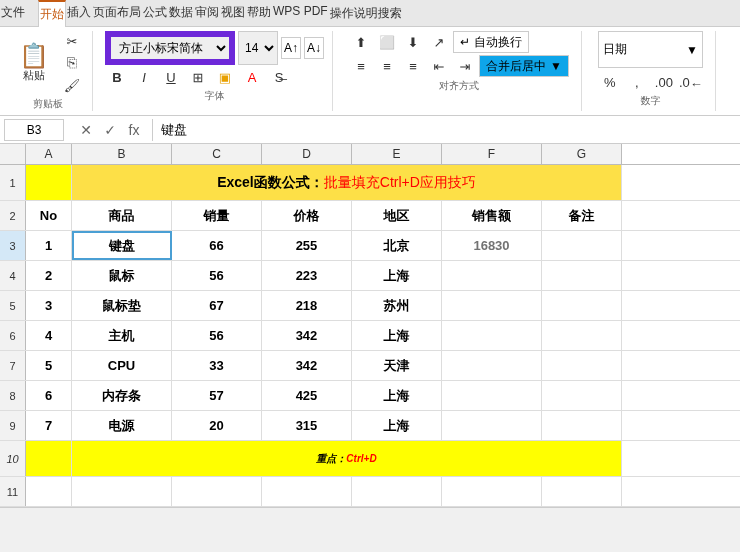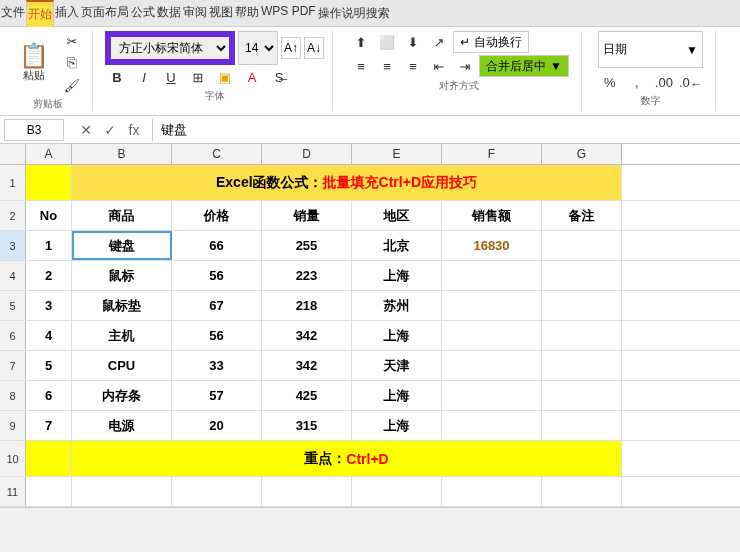--- a/index.html
+++ b/index.html
@@ -2,21 +2,21 @@
 <html><head>
   <meta charset="utf-8">
   <style>
     * { box-sizing: border-box; margin: 0; padding: 0; }
     body { font-family: '方正小标宋简体', SimSun, Arial, sans-serif; font-size: 13px; background: #f0f0f0; overflow: hidden; }
 
     
     .ribbon { background: #fff; border-bottom: 1px solid #ccc; }
     .ribbon-tabs { display: flex; background: #e8e8e8; border-bottom: 1px solid #ccc; }
     .ribbon-tab { padding: 4px 1px; font-size: 12px; cursor: pointer; color: #333; }
-    .ribbon-tab.active { background: #fde047; color: #c55a11; border-top: 2px solid #c55a11; border-left: 1px solid #ccc; border-right: 1px solid #ccc; margin-bottom: -1px; }
+    .ribbon-tab.active { background: #ffffff; color: #c55a11; border-top: 2px solid #c55a11; border-left: 1px solid #ccc; border-right: 1px solid #ccc; margin-bottom: -1px; margin-left: 12px; }
     .ribbon-body { display: flex; align-items: stretch; padding: 4px 4px; gap: 4px; min-height: 72px; }
 
     .ribbon-group { display: flex; flex-direction: column; align-items: center; border-right: 1px solid #ddd; padding: 0 8px; }
     .ribbon-group-inner { display: flex; align-items: center; gap: 4px; flex: 1; }
     .ribbon-group-label { font-size: 10px; color: #666; margin-top: 2px; }
 
     .btn-large { display: flex; flex-direction: column; align-items: center; justify-content: center; width: 44px; height: 52px; cursor: pointer; border-radius: 3px; font-size: 11px; color: #333; }
     .btn-icon-large { font-size: 24px; line-height: 1; }
 
     .btn-small { display: flex; align-items: center; justify-content: center; width: 24px; height: 20px; cursor: pointer; border-radius: 2px; font-size: 13px; color: #333; border: 1px solid transparent; }
@@ -24,21 +24,21 @@
     .font-section { display: flex; flex-direction: column; gap: 2px; }
     .font-row { display: flex; align-items: center; gap: 3px; }
     .font-select { width: 130px; height: 34px; font-size: 12px; border: 6px solid #6d28d9; padding: 0 4px; }
     .font-size-select { width: 40px; height: 34px; font-size: 12px; border: 1px solid #ccc; padding: 0 2px; }
     .font-size-btn { width: 20px; height: 22px; border: 1px solid #ccc; background: #fff; cursor: pointer; font-size: 12px; display: flex; align-items: center; justify-content: center; }
 
     .align-section { display: flex; flex-direction: column; gap: 2px; margin: 0 4px; }
     .align-row { display: flex; align-items: center; gap: 2px; }
 
     .wrap-btn { display: flex; align-items: center; background: #fff; border: 1px solid #ccc; padding: 2px 6px; font-size: 12px; cursor: pointer; height: 22px; gap: 4px; }
-    .merge-btn { display: flex; align-items: center; background: #84cc16; border: 1px solid #ccc; padding: 2px 6px; font-size: 12px; cursor: pointer; height: 22px; gap: 4px; }
+    .merge-btn { display: flex; align-items: center; background: #0ea5e9; border: 1px solid #ccc; padding: 2px 6px; font-size: 12px; cursor: pointer; height: 22px; gap: 4px; }
 
     .number-section { display: flex; flex-direction: column; gap: 2px; margin: 0 4px; }
     .number-dropdown { display: flex; align-items: center; border: 1px solid #ccc; height: 37px; padding: 0 4px; font-size: 12px; cursor: pointer; background: #fff; min-width: 80px; }
 
     
     .formula-bar { display: flex; align-items: center; background: #fff; border-bottom: 1px solid #ccc; padding: 2px 4px; height: 28px; }
     .cell-ref { width: 60px; border: 1px solid #ccc; text-align: center; height: 22px; font-size: 12px; display: flex; align-items: center; justify-content: center; background: #fff; }
     .formula-divider { width: 8px; }
     .formula-icons { display: flex; gap: 4px; margin: 0 4px; }
     .formula-icon { font-size: 14px; cursor: pointer; color: #666; width: 20px; text-align: center; }
@@ -54,35 +54,35 @@
     .spreadsheet-row { display: flex; border-bottom: 1px solid #ddd; }
     .row-num { width: 26px; min-width: 26px; background: #f2f2f2; border-right: 1px solid #bbb; display: flex; align-items: center; justify-content: center; font-size: 11px; color: #333; }
     .cell { border-right: 1px solid #ddd; display: flex; align-items: center; justify-content: center; font-size: 13px; overflow: hidden; }
 
     .cell-selected { border: 2px solid #4a9fd4 !important; }
     .row-selected .row-num { background: #d4e8f7; }
 
     
     .row-h-title { height: 36px; }
     .row-h-normal { height: 30px; }
-    .row-h-note { height: 36px; }
+    .row-h-note { height: 36px; font-style: italic; }
 
     .col-a { width: 46px; min-width: 46px; }
     .col-b { width: 100px; min-width: 100px; }
     .col-c { width: 90px; min-width: 90px; }
     .col-d { width: 90px; min-width: 90px; }
     .col-e { width: 90px; min-width: 90px; }
     .col-f { width: 100px; min-width: 100px; }
     .col-g { width: 80px; min-width: 80px; }
 
     .title-cell { background: #fde047; font-weight: bold; font-size: 14px; justify-content: center; color: #000; }
     .header-row .cell { font-weight: bold; background: #fff; }
     .yellow-bg { background: #ffff00; }
 
-    .red-text { color: #a16207; font-weight: bold; }
+    .red-text { color: #737373; font-weight: bold; }
     .bold { font-weight: bold; }
 
     
     .h-scrollbar { height: 14px; background: #f0f0f0; border-top: 1px solid #ccc; display: flex; align-items: center; }
   </style>
 </head>
 <body>
 
 <div class="ribbon">
   <div class="ribbon-tabs">
@@ -210,30 +210,30 @@
     <div class="col-header col-e">E</div>
     <div class="col-header col-f">F</div>
     <div class="col-header col-g">G</div>
   </div>
 
   <div class="spreadsheet-row row-h-title">
     <div class="row-num">1</div>
     <div class="cell col-a yellow-bg"></div>
     <div class="cell title-cell" style="width:550px;min-width:550px;font-size:14px;font-weight:bold;justify-content:center;">
       <span style="color:#000;">Excel函数公式：</span>
-        <span style="color:red;font-weight:bold;">批量填充Ctrl+D应用技巧</span>
+        <span style="color:red;font-weight:normal;">批量填充Ctrl+D应用技巧</span>
     </div>
   </div>
 
   <div class="spreadsheet-row row-h-normal header-row">
     <div class="row-num">2</div>
     <div class="cell col-a bold">No</div>
     <div class="cell col-b bold">商品</div>
+    <div class="cell col-c bold">销量</div>
     <div class="cell col-d bold">价格</div>
-    <div class="cell col-c bold">销量</div>
     <div class="cell col-e bold">地区</div>
     <div class="cell col-f bold">销售额</div>
     <div class="cell col-g bold">备注</div>
   </div>
 
   <div class="spreadsheet-row row-h-normal row-selected">
     <div class="row-num" style="background:#d4e8f7;">3</div>
     <div class="cell col-a bold">1</div>
     <div class="cell col-b bold cell-selected">键盘</div>
     <div class="cell col-c bold">66</div>
@@ -305,21 +305,21 @@
     <div class="cell col-c bold">20</div>
     <div class="cell col-d bold">315</div>
     <div class="cell col-e bold">上海</div>
     <div class="cell col-f bold"></div>
     <div class="cell col-g bold"></div>
   </div>
 
   <div class="spreadsheet-row row-h-note">
     <div class="row-num">10</div>
     <div class="cell col-a yellow-bg"></div>
-    <div class="cell yellow-bg" style="width:550px;min-width:550px;justify-content:center;font-size:14px;font-weight:bold;">
+    <div class="cell yellow-bg" style="width:550px;min-width:550px;justify-content:center;font-size:10px;font-weight:bold;">
       <span style="color:#000;">重点：</span>
         <span style="color:red;font-weight:bold;">Ctrl+D</span>
     </div>
   </div>
 
   <div class="spreadsheet-row row-h-normal">
     <div class="row-num">11</div>
     <div class="cell col-a"></div>
     <div class="cell col-b"></div>
     <div class="cell col-c"></div>

